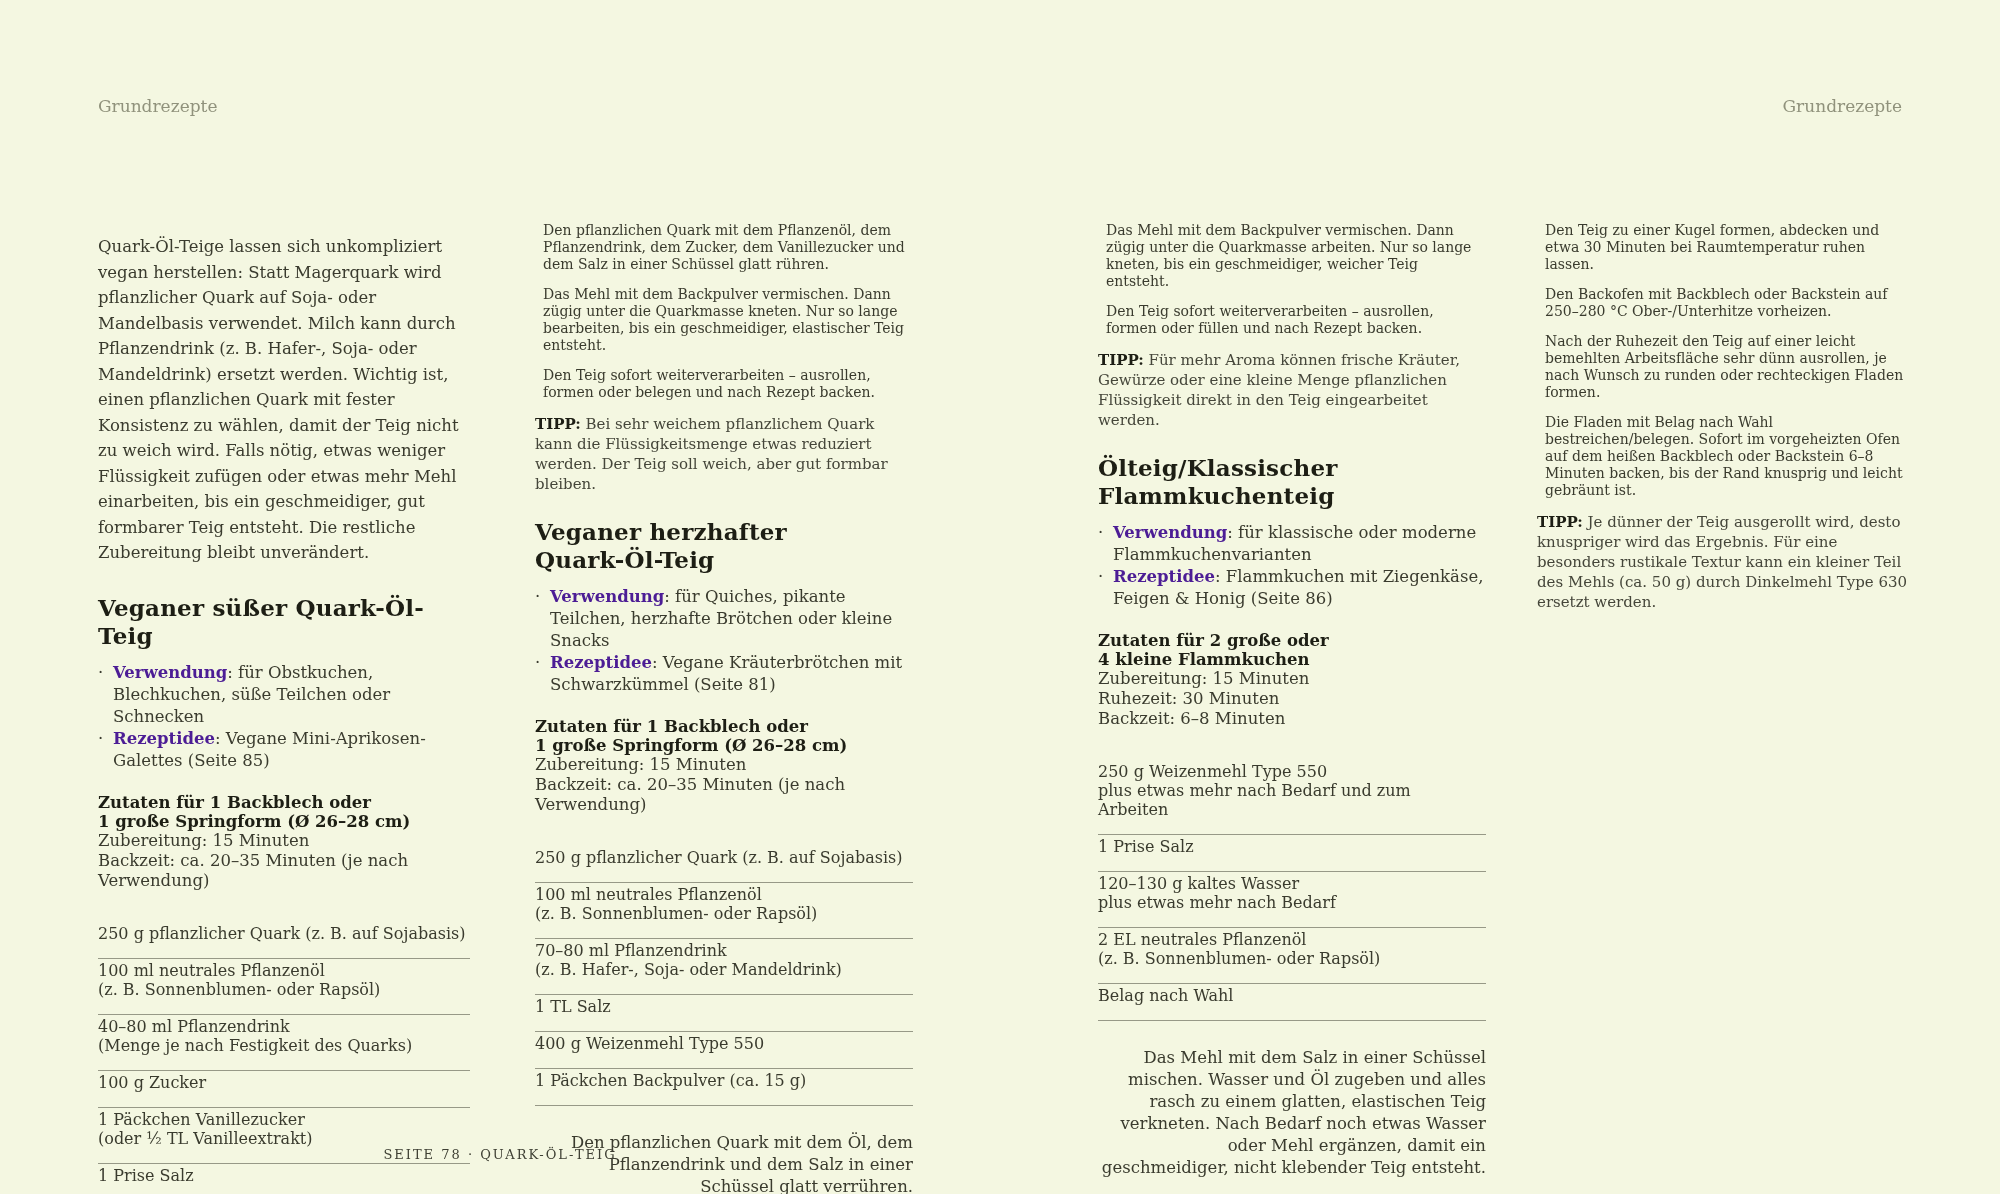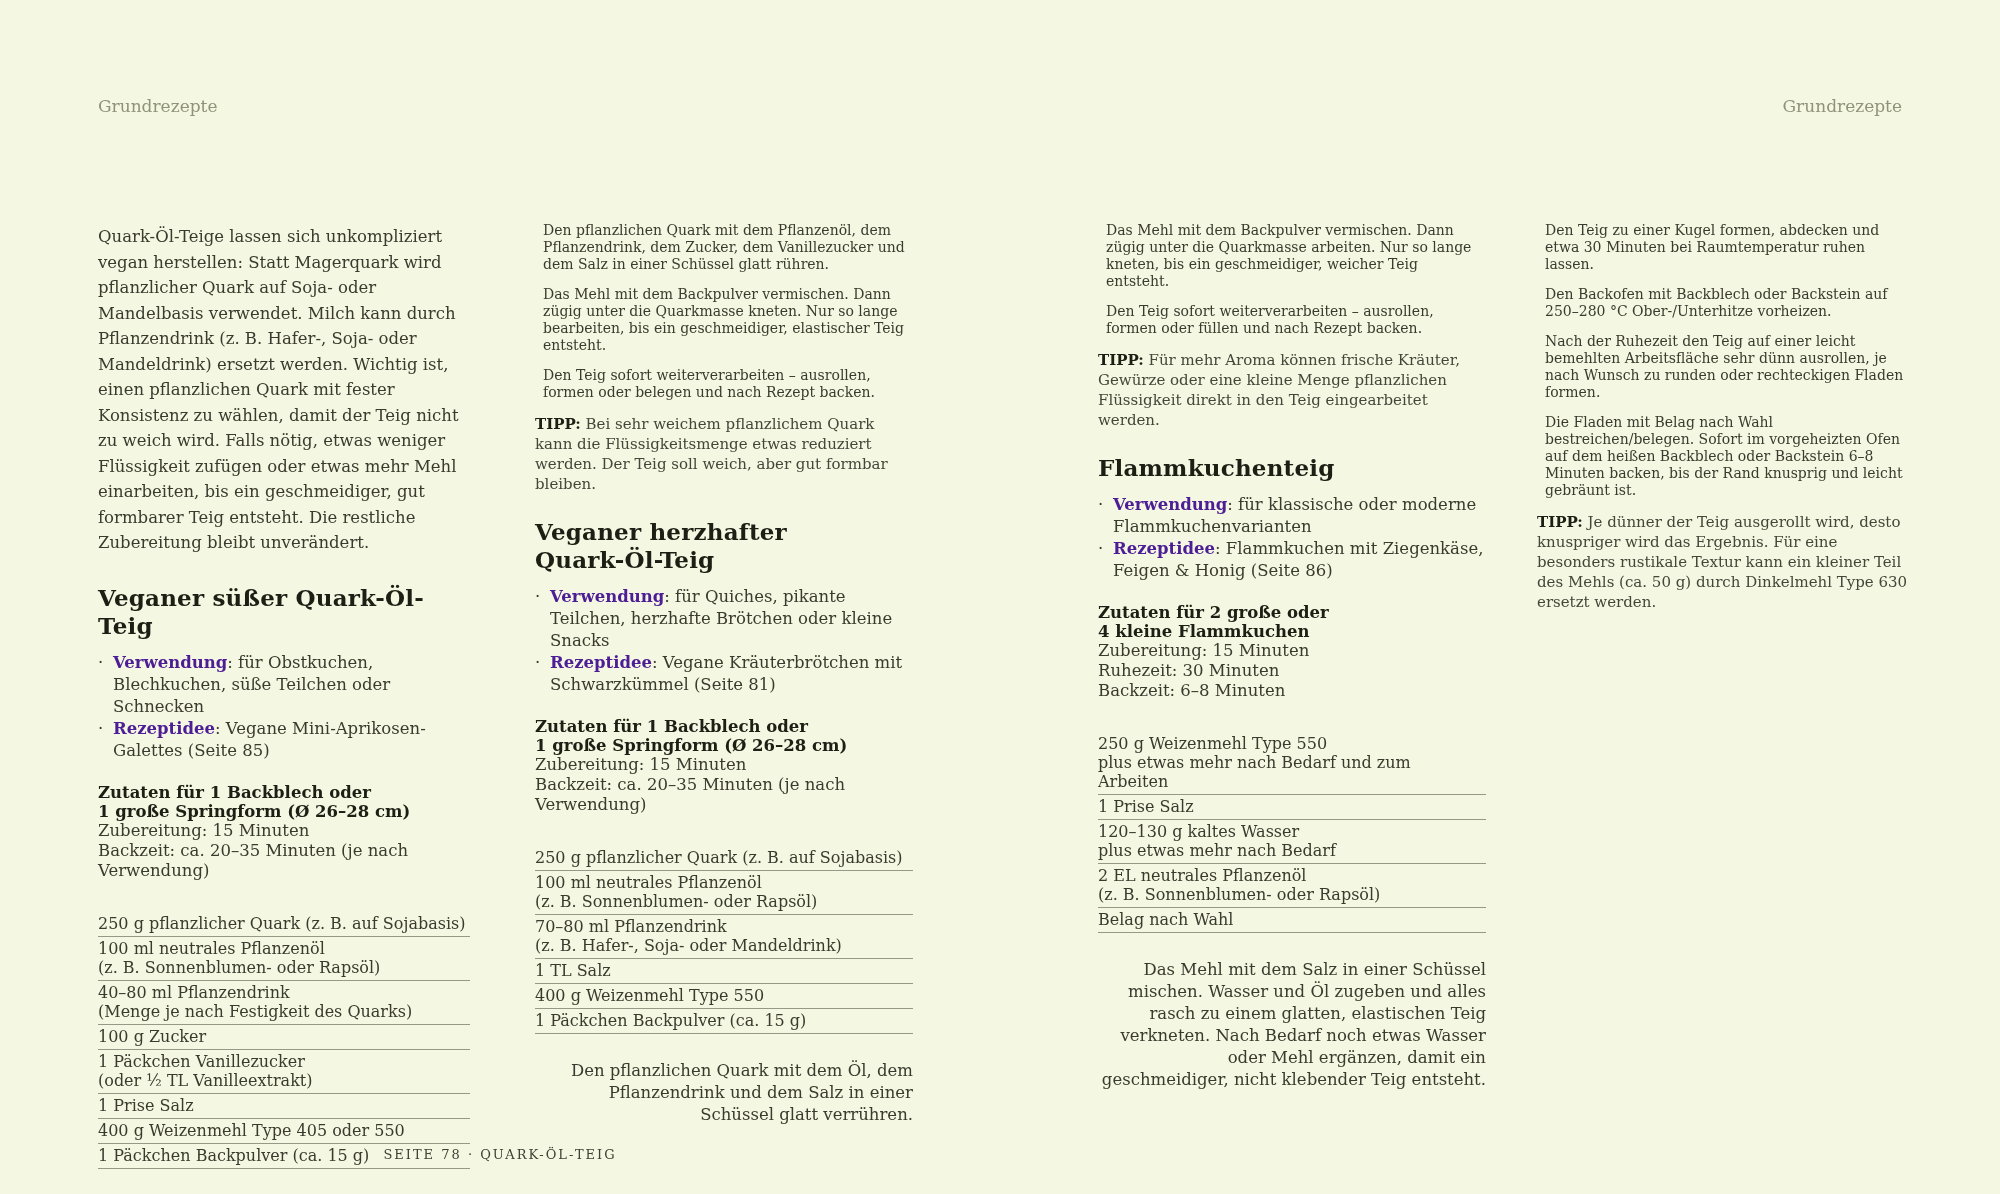--- a/index.html
+++ b/index.html
@@ -17,40 +17,40 @@
     font-size:17px;color:#90927c;
   }
   .running-header.left{left:98px;}
   .running-header.right{right:98px;text-align:right;}
   .col{position:absolute;top:222px;}
   #c1{left:98px;width:372px;}
   #c2{left:535px;width:378px;}
   #c3{left:1098px;width:388px;}
   #c4{left:1537px;width:382px;}
   p{margin:0;}
-  .intro{font-size:16.5px;line-height:25.5px;margin:2px 0 14px;}
+  .intro{font-size:16.5px;line-height:25.5px;margin:12px 0 14px;}
   .step{font-size:14px;line-height:17px;margin:0 8px 13px;}
   .outro{font-size:16.5px;line-height:22px;margin:26px 0 0;text-align:right;}
   .tip{font-size:15px;line-height:20px;margin:0 0 13px;color:#45463a;}
   .tip strong{color:#1d1e14;}
   .rtitle{
     font-size:23px;line-height:28px;font-weight:bold;color:#1d1e14;
     margin:24px 0 12px;letter-spacing:.2px;
   }
   #c1 .rtitle{margin-top:28px;}
   .bullets{margin:0 0 21px;}
   .bullet-item{display:flex;font-size:16.5px;line-height:22px;}
   .bmark{width:15px;flex:0 0 15px;}
   .btext strong{color:#4c1d95;}
   .yield{font-size:16.5px;font-weight:bold;line-height:19px;color:#1d1e14;}
   .meta{font-size:16.5px;line-height:20px;margin:0 0 31px;}
   .ingredients{width:100%;}
   .ing{
     font-size:16px;line-height:19px;
-    padding:2px 0 3px;
+    padding:2px 0 15px;
     border-bottom:1px solid rgba(58,59,46,.5);
   }
   .footer{
     position:absolute;top:1147px;width:1000px;
     text-align:center;font-size:13px;letter-spacing:2px;
     color:#3f4034;
   }
   .footer.left{left:0;}
   .footer.right{left:1000px;}
 </style>
@@ -174,20 +174,21 @@
 
     <p class="outro">Den pflanzlichen Quark mit dem Öl, dem Pflanzendrink und dem Salz in einer Schüssel glatt verrühren.</p>
   </div>
 
   <div class="col" id="c3">
     <p class="step">Das Mehl mit dem Backpulver vermischen. Dann zügig unter die Quarkmasse arbeiten. Nur so lange kneten, bis ein geschmeidiger, weicher Teig entsteht.</p>
     <p class="step">Den Teig sofort weiterverarbeiten – ausrollen, formen oder füllen und nach Rezept backen.</p>
     <p class="tip"><strong>TIPP:</strong><span> Für mehr Aroma können frische Kräuter, Gewürze oder eine kleine Menge pflanzlichen Flüssigkeit direkt in den Teig eingearbeitet werden.</span></p>
 
     <h2 class="rtitle">
+      <span style="display:block">Ölteig/Klassischer</span>
       <span style="display:block">Flammkuchenteig</span>
     </h2>
 
     <div class="bullets">
       <div class="bullet-item">
         <span class="bmark">·</span>
         <span class="btext"><strong>Verwendung</strong><span>: für klassische oder moderne Flammkuchenvarianten</span></span>
       </div>
       <div class="bullet-item">
         <span class="bmark">·</span>

